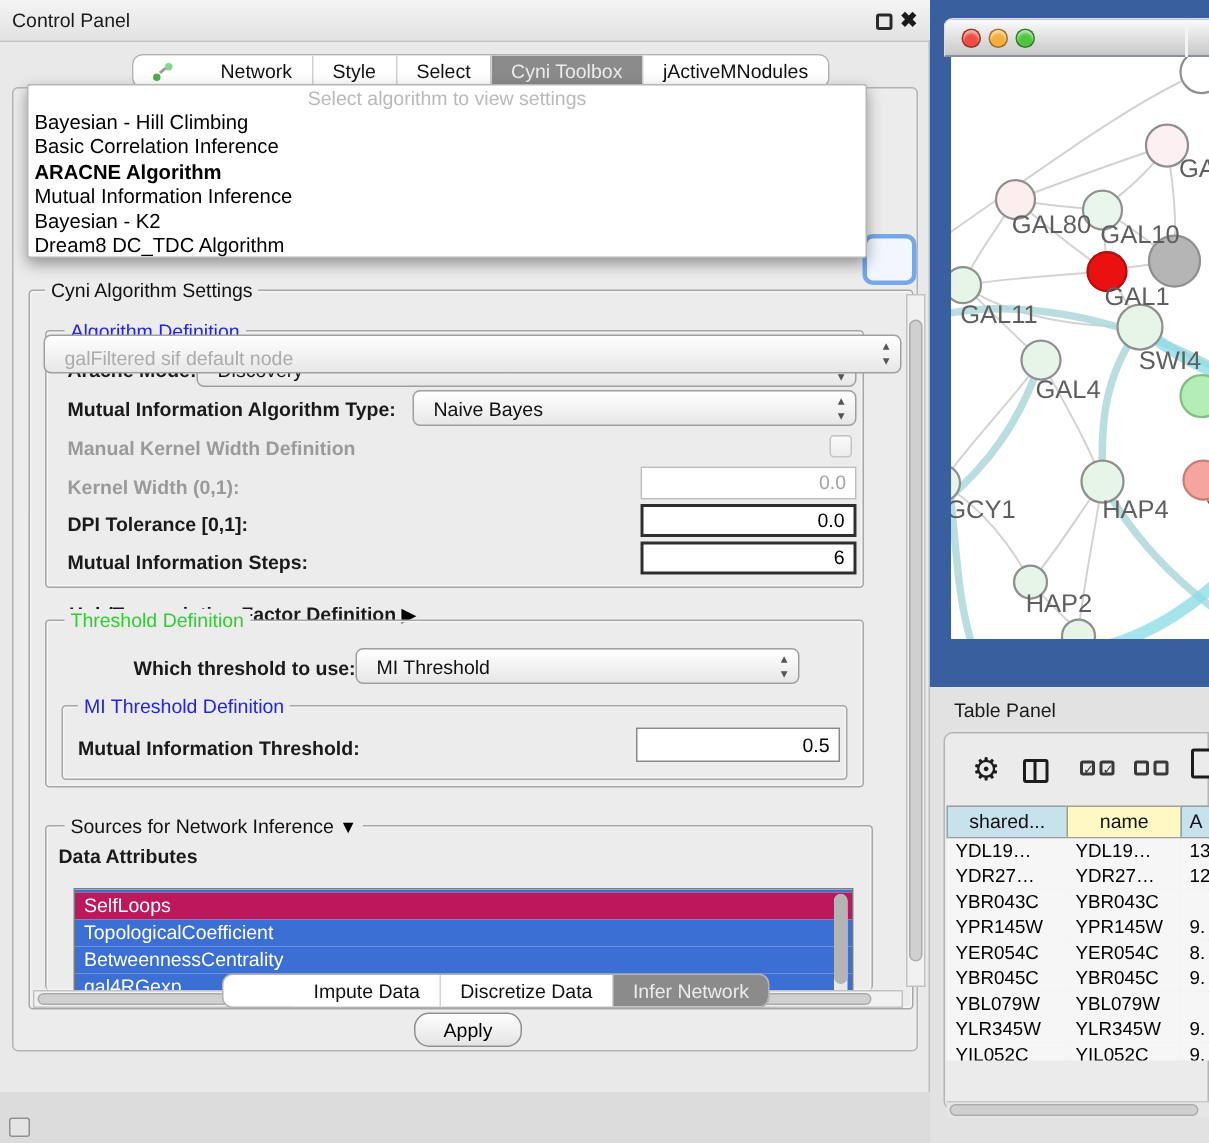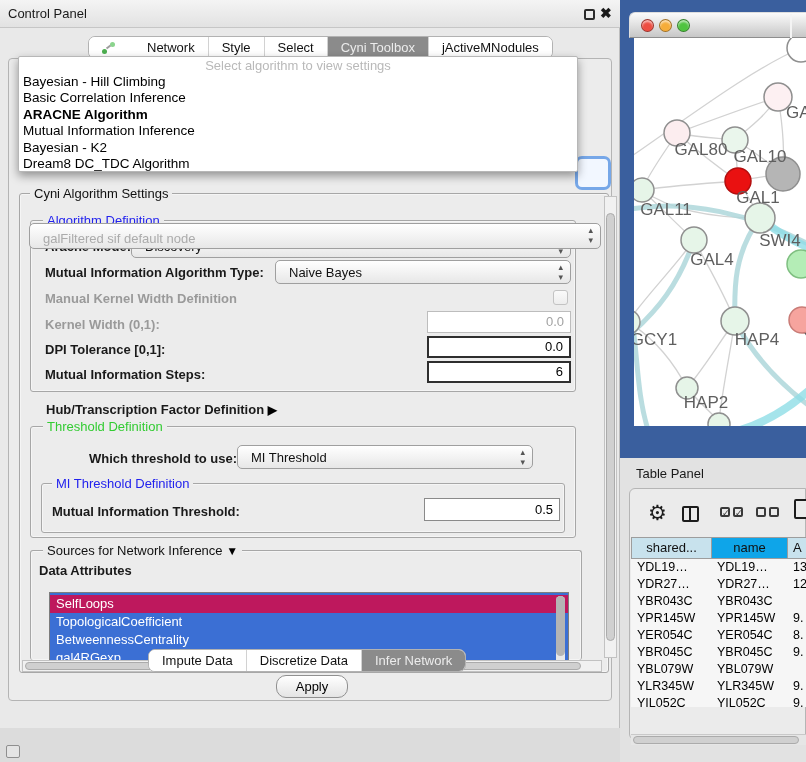--- a/index.html
+++ b/index.html
@@ -39,21 +39,21 @@
   .algo-item.bold { font-weight:bold; }
 
   
   .group { border:1px solid #a7a7a7; border-radius:3px; box-shadow:inset 0 0 0 1px #f5f5f5;padding-left:16px; }
   .legend { position:absolute; top:-8px; background:#ececec; padding:0 4px; font-size:13px; color:#111; white-space:nowrap; }
   .legend.blue { color:#2222ee; }
   .legend.green { color:#33cc33; }
 
   #grp-settings { left:10px; top:134px; width:590px; height:480px; }
   #grp-algdef  { left:10px; top:26px; width:546px; height:172px; }
-  #grp-thresh  { left:10px; top:232px; width:546px; height:112px; }
+  #grp-thresh  { left:10px; top:219px; width:546px; height:112px; }
   #grp-mithresh{ left:10px; top:56px;  width:524px; height:50px; }
   #grp-sources { left:10px; top:356px; width:552px; height:110px; border-bottom:none; }
 
   .lbl { font-size:13px; font-weight:bold; color:#1a1a1a; white-space:nowrap; }
   .lbl.dis { color:#9a9a9a; }
   .field { background:#ffffff; font-size:13px; text-align:right; padding-right:6px; color:#000; }
   .field.dis { border:1px solid #bdbdbd; color:#a2a2a2; }
   .field.strong { border:2px solid #2e2e2e; }
   .field.mid { border:1px solid #8a8a8a; }
   .checkbox { width:15px; height:15px; border:1px solid #c3c3c3; border-radius:3px; background:linear-gradient(#fafafa,#ededed); }
@@ -68,21 +68,21 @@
   
   .sb-v { background:#f1f1f1; border:1px solid #c2c2c2; }
   .sb-thumb { background:#d0d0d0; border:1px solid #ababab; border-radius:6px; }
   #sb-settings-v { left:584px; top:2px; width:13px; height:462px; }
   #sb-settings-v .sb-thumb { position:absolute; left:1px; top:16px; width:9px; height:428px; }
   #sb-settings-h { left:2px; top:466px; width:580px; height:12px; background:#f1f1f1; border:1px solid #c2c2c2; }
   #sb-settings-h .sb-thumb { position:absolute; left:2px; top:1px; height:8px; width:556px; }
 
   
   #apply-btn { left:267px; top:616px; width:72px; height:23px; background:linear-gradient(#ffffff,#e4e4e4); border:1px solid #909090; border-radius:10px; font-size:13px; text-align:center; line-height:21px; color:#000; }
-  #cp-bottom-tabs { left:148px; top:649px; }
+  #cp-bottom-tabs { left:148px; top:649px;padding-left:47px; }
 
   
   #grip { left:6px; top:745px; width:14px; height:13px; border:1px solid #8f8f8f; border-radius:2px; background:#e4e4e4; }
 
   
   #desktop { left:620px; top:0; width:186px; height:458px; }
   #net-window { left:9px; top:12px; width:177px; height:420px; }
   #net-titlebar { left:0; top:0; width:177px; height:26px; background:linear-gradient(#fbfbfb,#c7c7c7); border-bottom:1px solid #8e8e8e; border-top-left-radius:6px; border-top:1px solid #dedede; border-left:1px solid #dedede; }
   .light { width:13px; height:13px; border-radius:50%; top:6px; border:1px solid rgba(0,0,0,.35); box-shadow:inset 0 2px 2px rgba(255,255,255,.6); }
   #tb-sep { left:160px; top:1px; width:2px; height:24px; background:#f4f4f4; }
@@ -99,21 +99,21 @@
   #tp-frame { left:9px; top:30px; width:177px; height:252px; background:#ebebeb; border:1px solid #b5b5b5; border-radius:6px 0 0 6px; }
   .ticon { color:#1c1c1c; }
   #gear-icon { left:18px; top:12px; font-size:21px; }
   #split-icon { left:52px; top:17px; width:17px; height:16px; border:2px solid #1c1c1c; border-radius:2px; }
   #split-icon::after { content:""; position:absolute; left:5px; top:0; width:2px; height:12px; background:#1c1c1c; }
   .cb-ic { position:absolute; width:10px; height:10px; border:2px solid #3a3a3a; border-radius:2px; font-size:9px; line-height:8px; color:#3a3a3a; text-align:center; }
   #doc-icon { left:164px; top:10px; width:18px; height:20px; border:2px solid #1c1c1c; border-radius:2px 6px 2px 2px; background:#ebebeb; }
 
   #tp-table { left:1px; top:48px; width:176px; }
   .th { position:absolute; height:22px; border:1px solid #9d9d9d; font-size:13px; color:#111; text-align:center; line-height:20px; background:#c8e2ed; }
-  .th.gray { background:#0ea5e9; }
+  .th.gray { background:#fef9c3; }
   .td { position:absolute; height:17px; font-size:12.5px; color:#000; line-height:17px; padding-left:6px; white-space:nowrap; overflow:hidden; background:#f6f6f6; }
   #tp-scroll { left:1px; top:245px; width:176px; height:11px; background:#e6e6e6; border-top:1px solid #c9c9c9; }
   #tp-scroll .sb-thumb { position:absolute; left:2px; top:1px; width:166px; height:8px; }
 
   
   #net-ic { width:13px; height:12px; position:relative; display:inline-block; }
   #net-ic i { position:absolute; border-radius:50%; background:#4cae4f; }
 </style>
 </head>
 <body>

